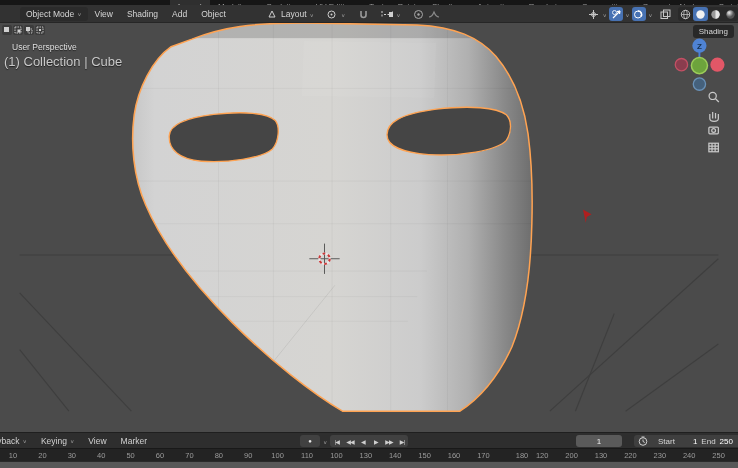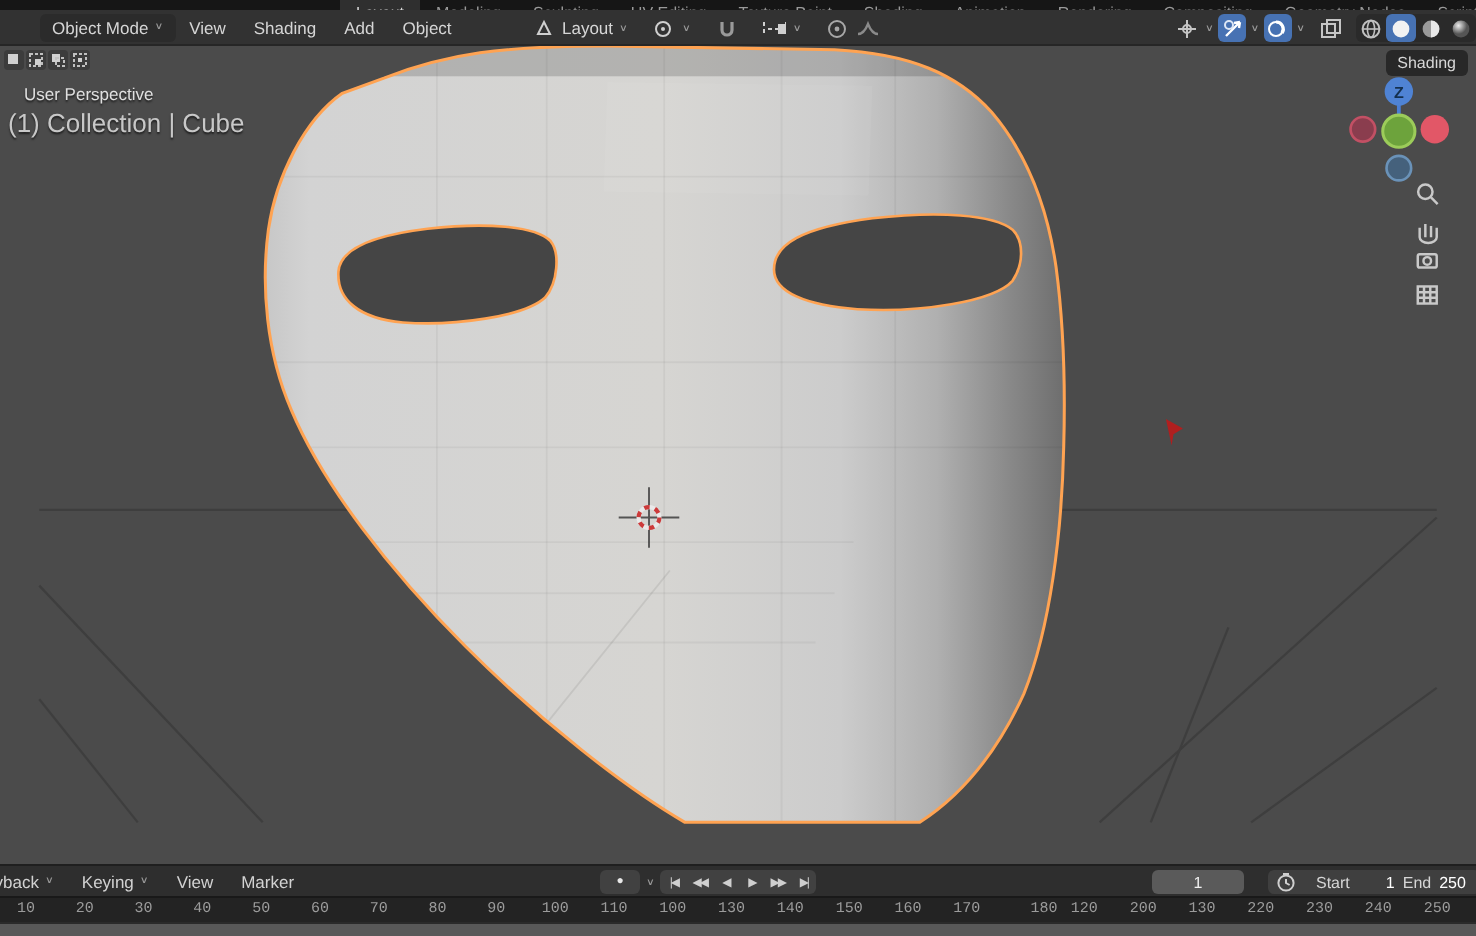--- a/index.html
+++ b/index.html
@@ -53,21 +53,21 @@
   .rec-btn{width:20px;height:12px;background:#414141;border-radius:3px;color:#e8e8e8;font-size:6px;
     display:flex;align-items:center;justify-content:center;}
   .tr-group{display:flex;background:#414141;border-radius:3px;height:12px;}
   .tr-btn{width:13px;height:12px;color:#cfcfcf;font-size:6px;display:flex;align-items:center;justify-content:center;letter-spacing:-1px;}
   .frame-field{position:absolute;left:576px;top:2px;width:46px;height:12px;background:#5a5a5a;border-radius:3px;
     color:#f0f0f0;font-size:8px;display:flex;align-items:center;justify-content:center;}
   .range-group{position:absolute;left:634px;top:2px;width:106px;height:12px;background:#3f3f3f;border-radius:3px;
     display:flex;align-items:center;font-size:8px;color:#d6d6d6;gap:4px;padding:0 4px;overflow:hidden;}
   .range-group .val{color:#fff;}
   .ruler{position:absolute;left:0;top:448px;width:738px;height:13px;background:var(--ruler-bg);border-top:1px solid #191919;}
-  .ruler .tick{position:absolute;top:2px;transform:translateX(-50%);font-size:7.5px;color:#9b9b9b;font-family:Liberation Mono, monospace;}
+  .ruler .tick{position:absolute;top:2px;transform:translateX(-50%);font-size:7.5px;color:#9b9b9b;}
   .statusbar{position:absolute;left:0;top:461px;width:738px;height:7px;background:var(--statusbar-bg);border-top:1px solid #2a2a2a;}
 </style>
 </head>
 <body>
 
 <div class="app">
 
   <div class="topbar">
 
   <div class="tab active">Layout</div>

